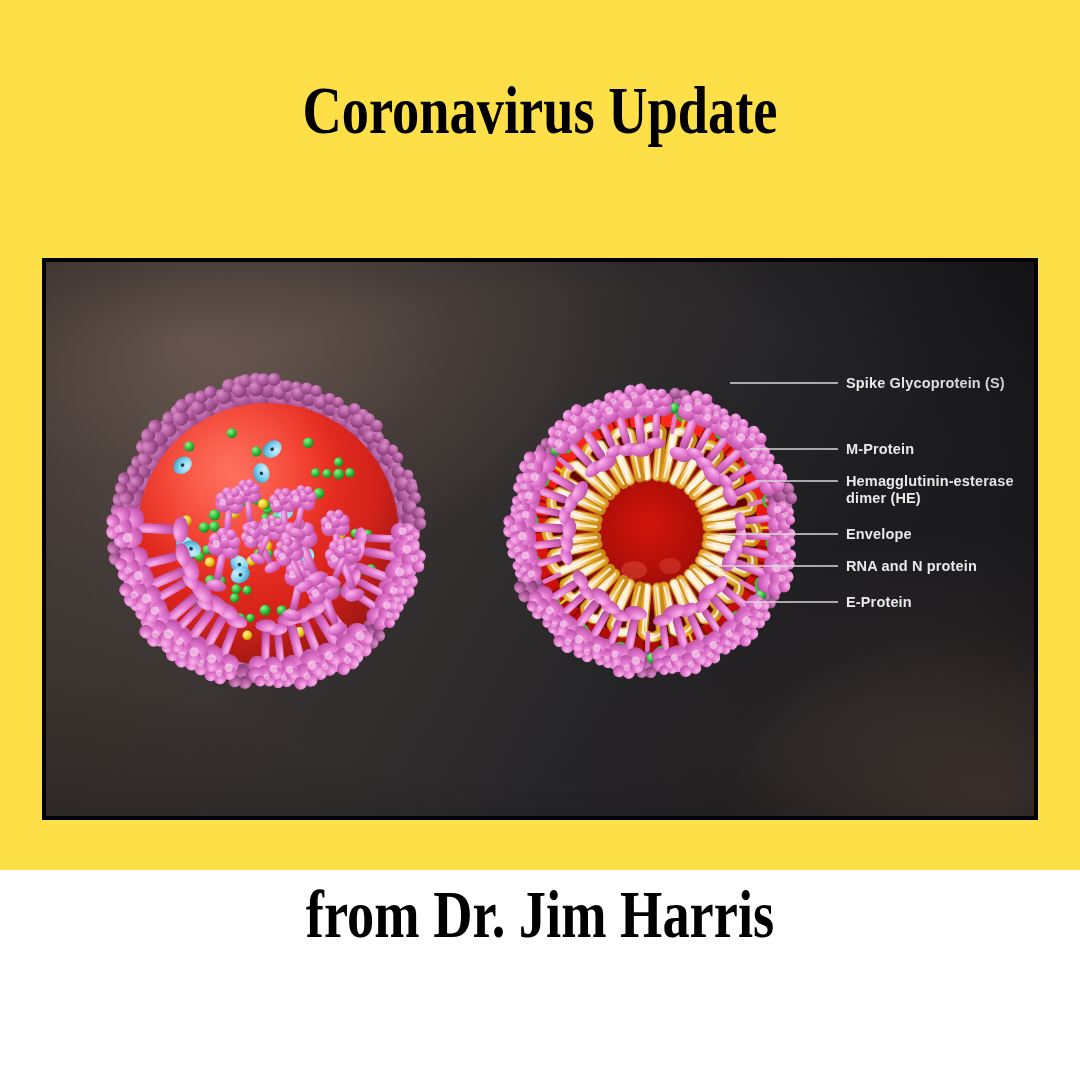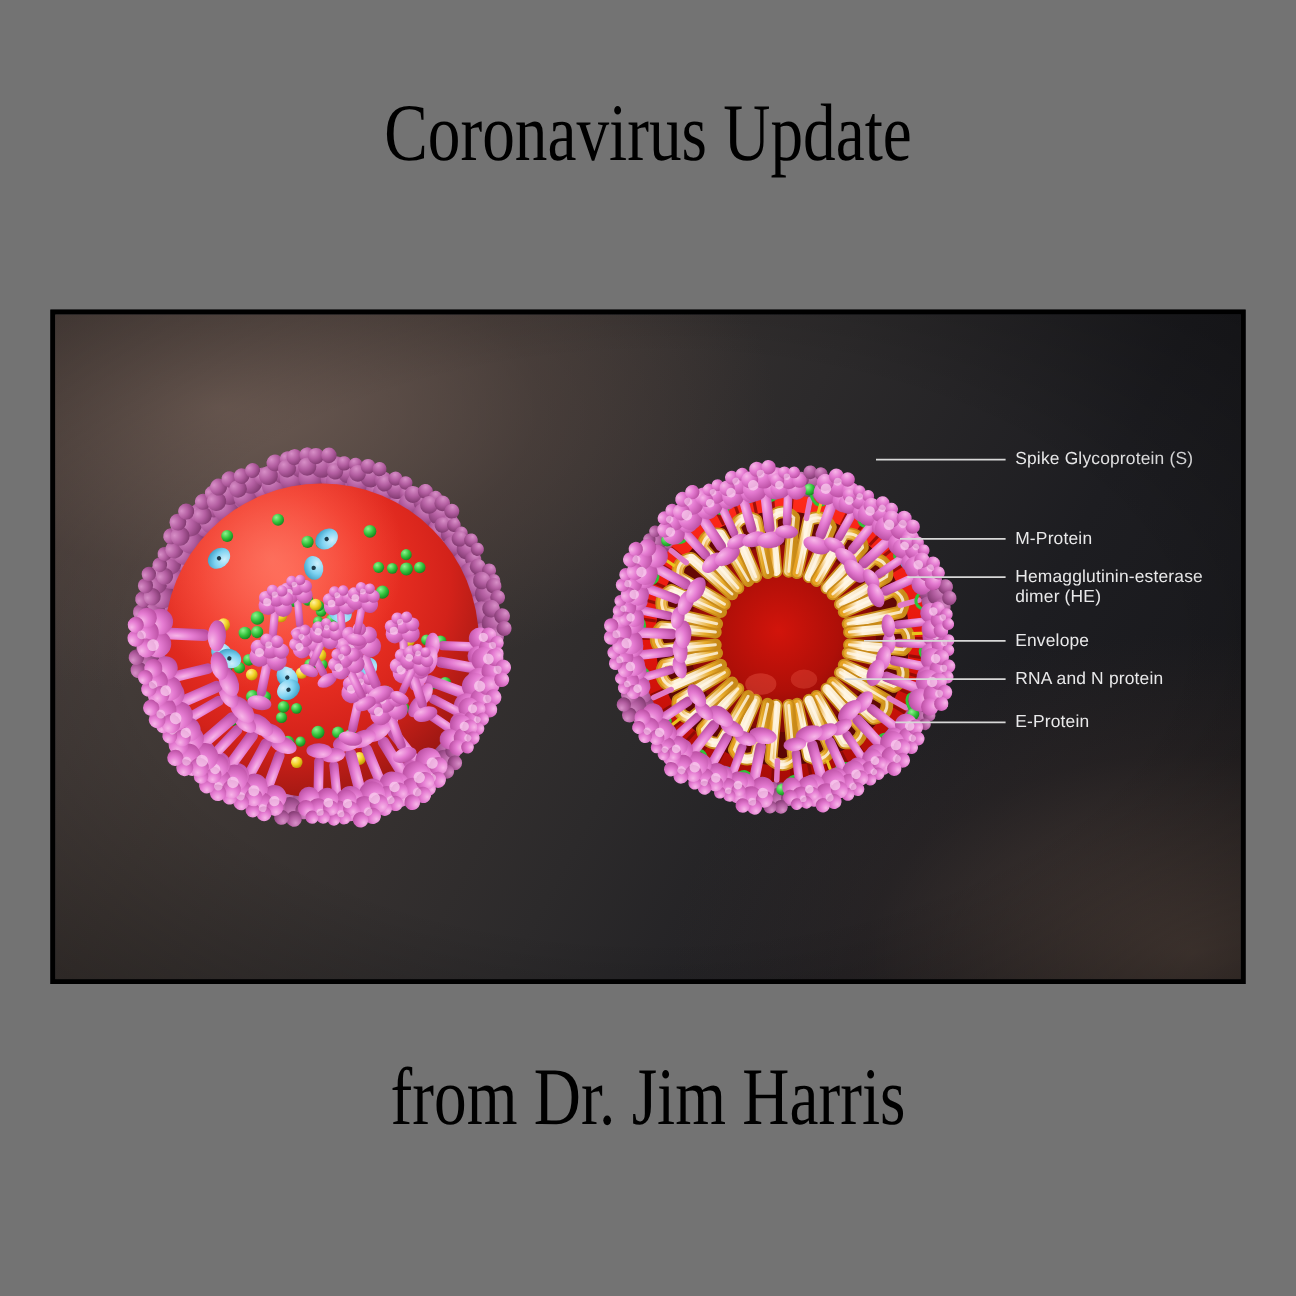--- a/index.html
+++ b/index.html
@@ -5,22 +5,23 @@
 <style>
   * { margin:0; padding:0; box-sizing:border-box; }
   html,body{
     width:1080px; height:1080px;
     background:#ffffff;
     font-family:"Liberation Serif", serif;
     overflow:hidden;
   }
   #slide{
     position:relative;
-    width:1080px; height:1080px;
-    background:#737373;
+    width:1080px; height:870px;
+    background:#fde047;
+    font-weight:bold;
   }
   
   .title-text{
     position:absolute;
     left:0; right:0;
     top:74px;
     text-align:center;
     font-family:"Liberation Serif", serif;
     font-size:68px;
     line-height:72px;

